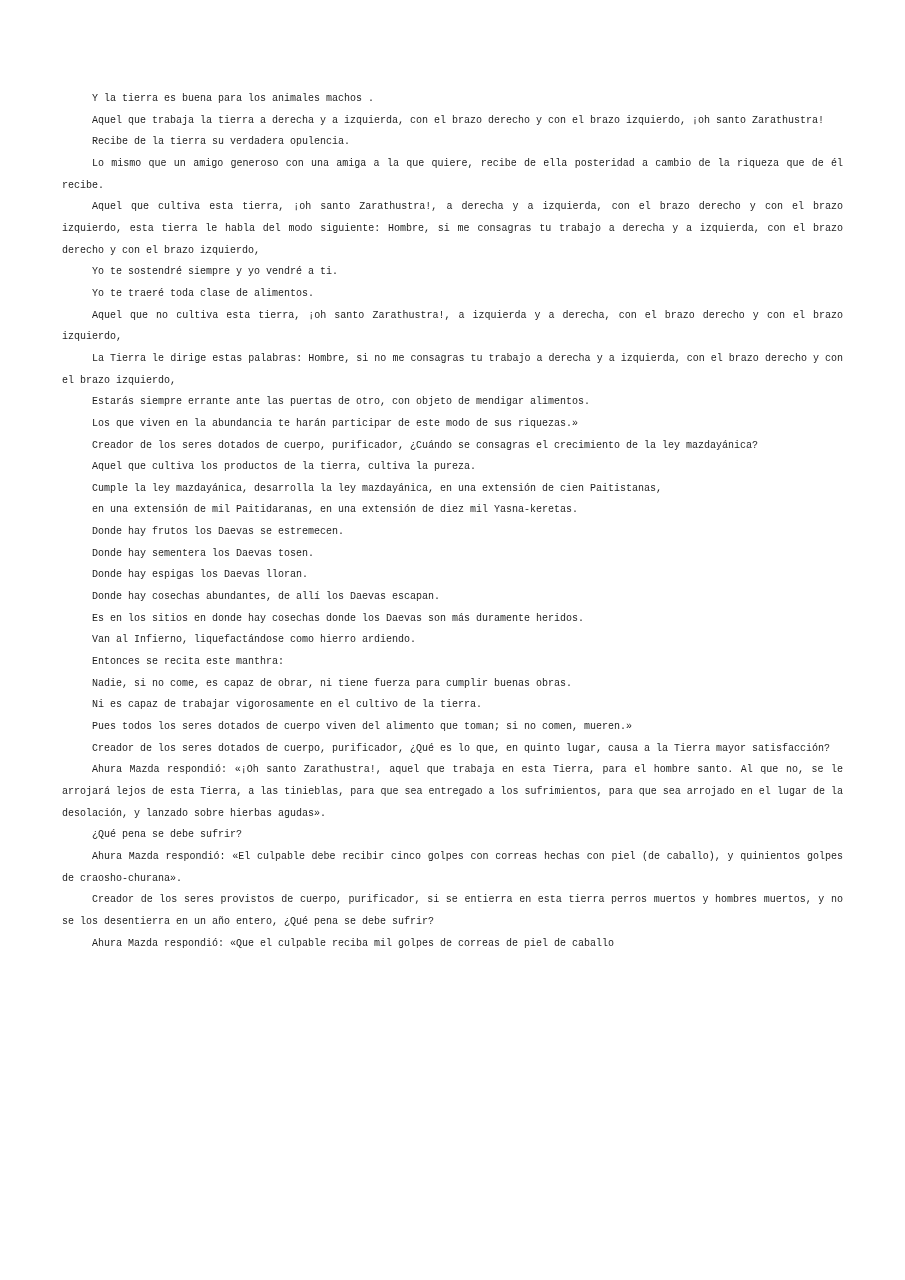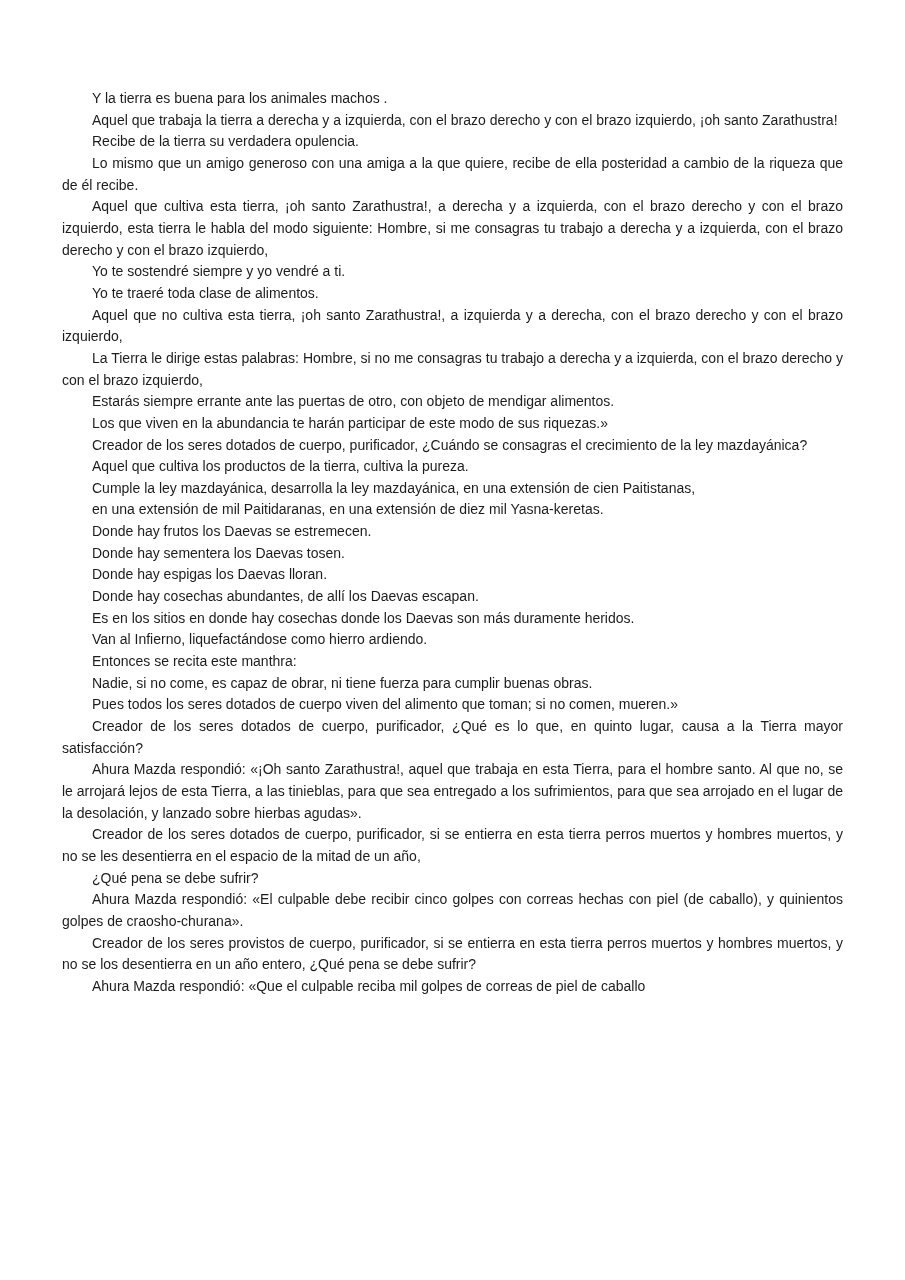--- a/index.html
+++ b/index.html
@@ -12,22 +12,22 @@
     width: 905px;
     height: 1280px;
     background: #ffffff;
     overflow: hidden;
   }
   .text-block {
     position: absolute;
     left: 62px;
     top: 88px;
     width: 781px;
-    font-family: Liberation Sans, sans-serif;
-    font-size: 14px;
+    font-family: Liberation Mono, monospace;
+    font-size: 10px;
     line-height: 21.65px;
     color: #1c1c1c;
     text-align: justify;
   }
   .text-block p {
     margin: 0;
     padding: 0;
     text-indent: 30px;
   }
 </style>
@@ -52,22 +52,22 @@
       <p>Cumple la ley mazdayánica, desarrolla la ley mazdayánica, en una extensión de cien Paitistanas,</p>
       <p>en una extensión de mil Paitidaranas, en una extensión de diez mil Yasna-keretas.</p>
       <p>Donde hay frutos los Daevas se estremecen.</p>
       <p>Donde hay sementera los Daevas tosen.</p>
       <p>Donde hay espigas los Daevas lloran.</p>
       <p>Donde hay cosechas abundantes, de allí los Daevas escapan.</p>
       <p>Es en los sitios en donde hay cosechas donde los Daevas son más duramente heridos.</p>
       <p>Van al Infierno, liquefactándose como hierro ardiendo.</p>
       <p>Entonces se recita este manthra:</p>
       <p>Nadie, si no come, es capaz de obrar, ni tiene fuerza para cumplir buenas obras.</p>
+      <p>Ni es capaz de trabajar vigorosamente en el cultivo de la tierra.</p>
       <p>Pues todos los seres dotados de cuerpo viven del alimento que toman; si no comen, mueren.»</p>
       <p>Creador de los seres dotados de cuerpo, purificador, ¿Qué es lo que, en quinto lugar, causa a la Tierra mayor satisfacción?</p>
       <p>Ahura Mazda respondió: «¡Oh santo Zarathustra!, aquel que trabaja en esta Tierra, para el hombre santo. Al que no, se le arrojará lejos de esta Tierra, a las tinieblas, para que sea entregado a los sufrimientos, para que sea arrojado en el lugar de la desolación, y lanzado sobre hierbas agudas».</p>
-      <p>Creador de los seres dotados de cuerpo, purificador, si se entierra en esta tierra perros muertos y hombres muertos, y no se les desentierra en el espacio de la mitad de un año,</p>
       <p>¿Qué pena se debe sufrir?</p>
       <p>Ahura Mazda respondió: «El culpable debe recibir cinco golpes con correas hechas con piel (de caballo), y quinientos golpes de craosho-churana».</p>
       <p>Creador de los seres provistos de cuerpo, purificador, si se entierra en esta tierra perros muertos y hombres muertos, y no se los desentierra en un año entero, ¿Qué pena se debe sufrir?</p>
       <p>Ahura Mazda respondió: «Que el culpable reciba mil golpes de correas de piel de caballo</p>
     </div>
 </div>
 
 </body></html>

